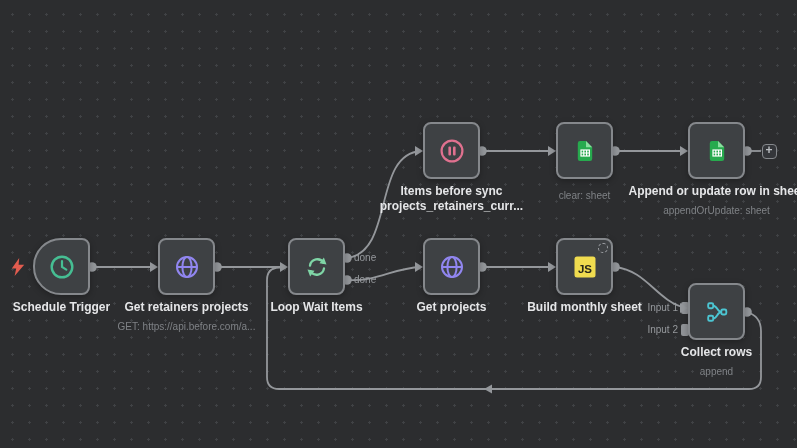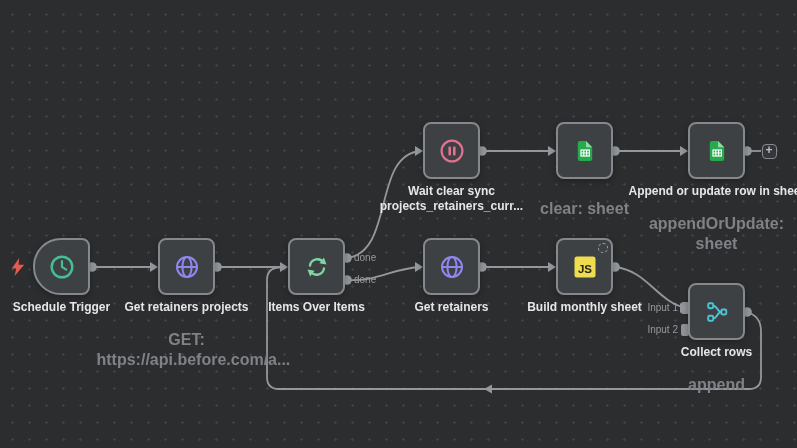--- a/index.html
+++ b/index.html
@@ -16,21 +16,21 @@
     background:#3e4144;border:2px solid #85888c;border-radius:8px;
     display:flex;align-items:center;justify-content:center;
     box-shadow:0 2px 6px rgba(0,0,0,.28);cursor:pointer;
   }
   .node.trigger{border-radius:28px 8px 8px 28px;}
   .icon{display:flex;align-items:flex-start;justify-content:center;}
   .label-block{
     position:absolute;width:180px;z-index:2;text-align:center;
     font-size:12px;font-weight:700;color:#e5e6e8;line-height:1.25;
   }
-  .subtitle{font-size:16px;font-weight:700;color:#7f8286;margin-top:15px;}
+  .subtitle{font-size:10px;font-weight:400;color:#7f8286;margin-top:6px;}
   .port-label{position:absolute;z-index:2;font-size:10px;color:#96999d;line-height:12px;}
   .port-label.right-align{text-align:right;width:50px;}
   .plus-btn{
     position:absolute;z-index:2;width:15px;height:15px;box-sizing:border-box;
     border:1.6px solid #85888c;border-radius:4px;background:#34363a;
     color:#bcbfc3;font-size:12px;font-weight:700;line-height:11px;
     text-align:center;cursor:pointer;
   }
   .badge{
     position:absolute;top:3px;right:3px;width:8px;height:8px;
@@ -124,36 +124,36 @@
           <path d="M21 15.4 A 7.4 7.4 0 0 1 7.4 18.2"></path>
         </g>
         <g fill="#7fd5a6">
           <polygon points="20.9,4.4 23.5,11.4 16.5,10.3"></polygon>
           <polygon points="7.1,23.6 4.5,16.6 11.5,17.7"></polygon>
         </g>
       </svg>
     </span>
   </div>
   <div class="label-block" style="left:226.5px;top:300px">
-    <div>Items Over Items</div>
+    <div>Loop Wait Items</div>
   </div>
   <span class="port-label" style="left:354px;top:252px">done</span>
   <span class="port-label" style="left:354px;top:274px">done</span>
 
   <div class="node" style="left:423px;top:122px">
     <span class="icon">
       <svg width="28" height="28" viewBox="0 0 28 28">
         <circle cx="14" cy="14" r="10.4" fill="none" stroke="#e0718f" stroke-width="2.2"></circle>
         <rect x="10.4" y="9.4" width="2.6" height="9.2" rx="1" fill="#e0718f"></rect>
         <rect x="15" y="9.4" width="2.6" height="9.2" rx="1" fill="#e0718f"></rect>
       </svg>
     </span>
   </div>
   <div class="label-block" style="left:361.5px;top:184px">
-    <div>Wait clear sync projects_retainers_curr...</div>
+    <div>Items before sync projects_retainers_curr...</div>
   </div>
 
   <div class="node" style="left:556px;top:122px">
     <span class="icon">
       <svg width="28" height="28" viewBox="0 0 28 28">
         <path d="M9 4 a2.2 2.2 0 0 0 -2.2 2.2 v15.6 a2.2 2.2 0 0 0 2.2 2.2 h10 a2.2 2.2 0 0 0 2.2 -2.2 V10.2 L15 4 Z" fill="#27aa4e"></path>
         <path d="M15 4 L21.2 10.2 H15 Z" fill="#8ade9e"></path>
         <g stroke="#ffffff" stroke-width="1.2" fill="none">
           <rect x="10" y="13" width="8.4" height="6"></rect>
             <path d="M10 16 h8.4 M12.8 13 v6 M15.6 13 v6"></path>
@@ -186,21 +186,21 @@
   <div class="node" style="left:423px;top:238px">
     <span class="icon">
       <svg width="28" height="28" viewBox="0 0 28 28" fill="none" stroke="#9186f0" stroke-width="2">
         <circle cx="14" cy="14" r="10"></circle>
           <path d="M4 14 H24"></path>
           <ellipse cx="14" cy="14" rx="4.6" ry="10"></ellipse>
       </svg>
     </span>
   </div>
   <div class="label-block" style="left:361.5px;top:300px">
-    <div>Get retainers</div>
+    <div>Get projects</div>
   </div>
 
   <div class="node" style="left:556px;top:238px">
     <span class="badge"></span>
     <span class="icon">
       <svg width="28" height="28" viewBox="0 0 28 28">
         <rect x="3.5" y="3.5" width="21" height="21" rx="2.5" fill="#f0dc4f"></rect>
         <text x="14" y="19.5" text-anchor="middle" font-family="Liberation Sans, sans-serif" font-size="11.5" font-weight="bold" fill="#26261a">JS</text>
       </svg>
     </span>

